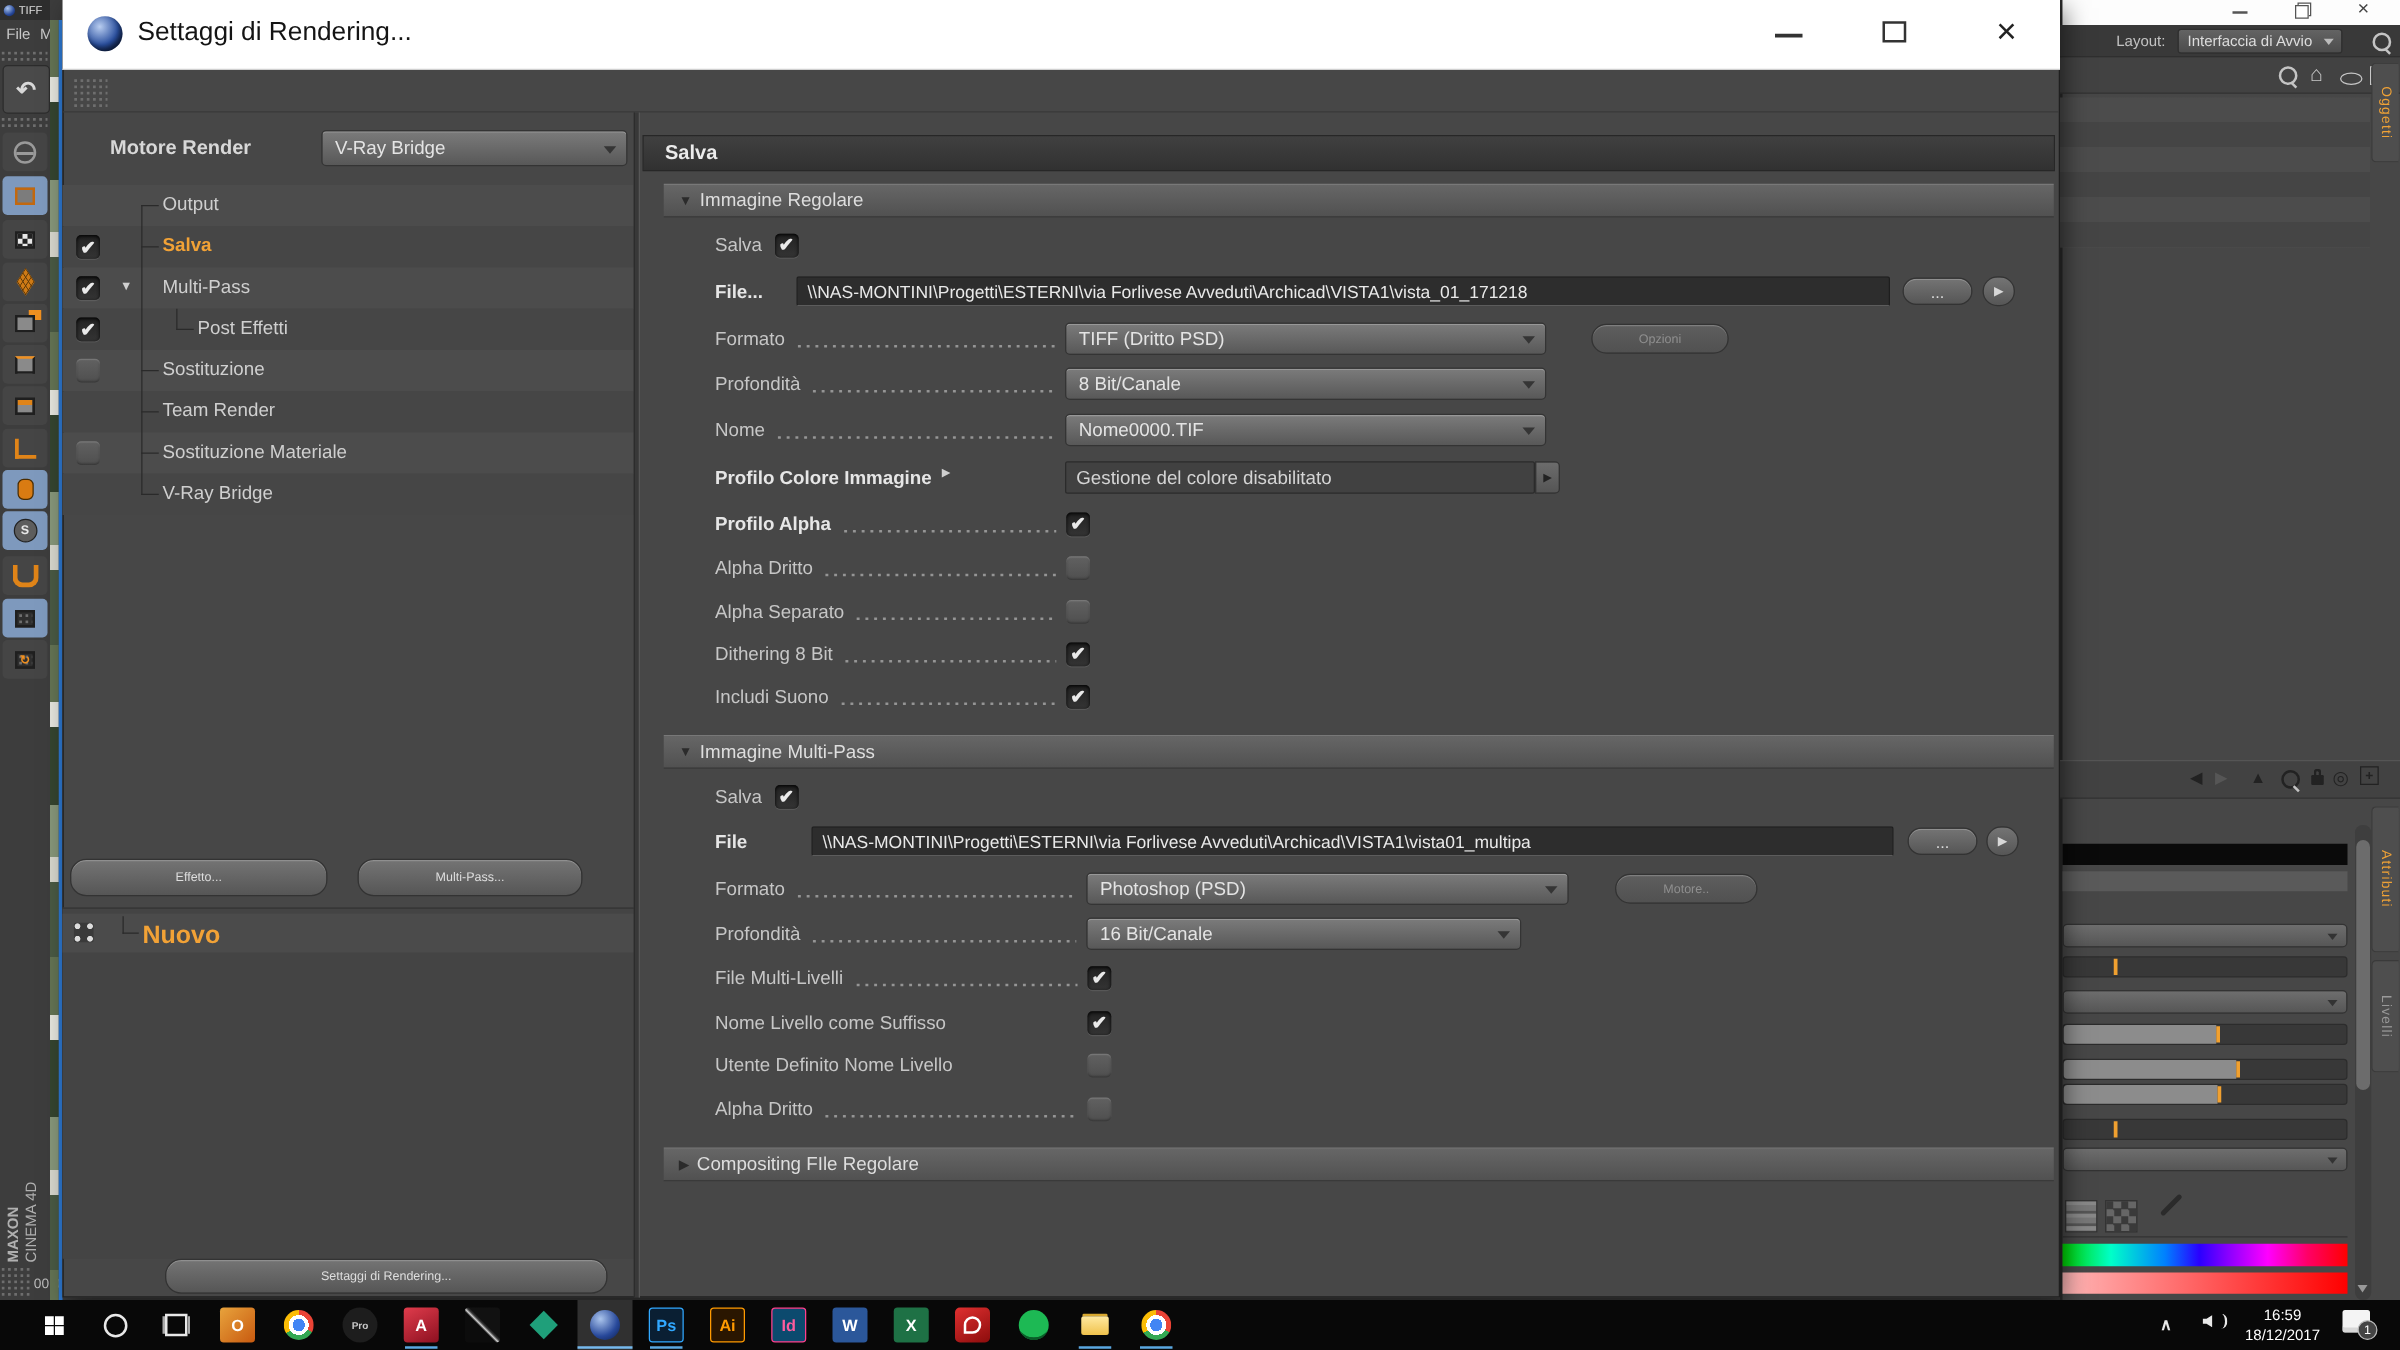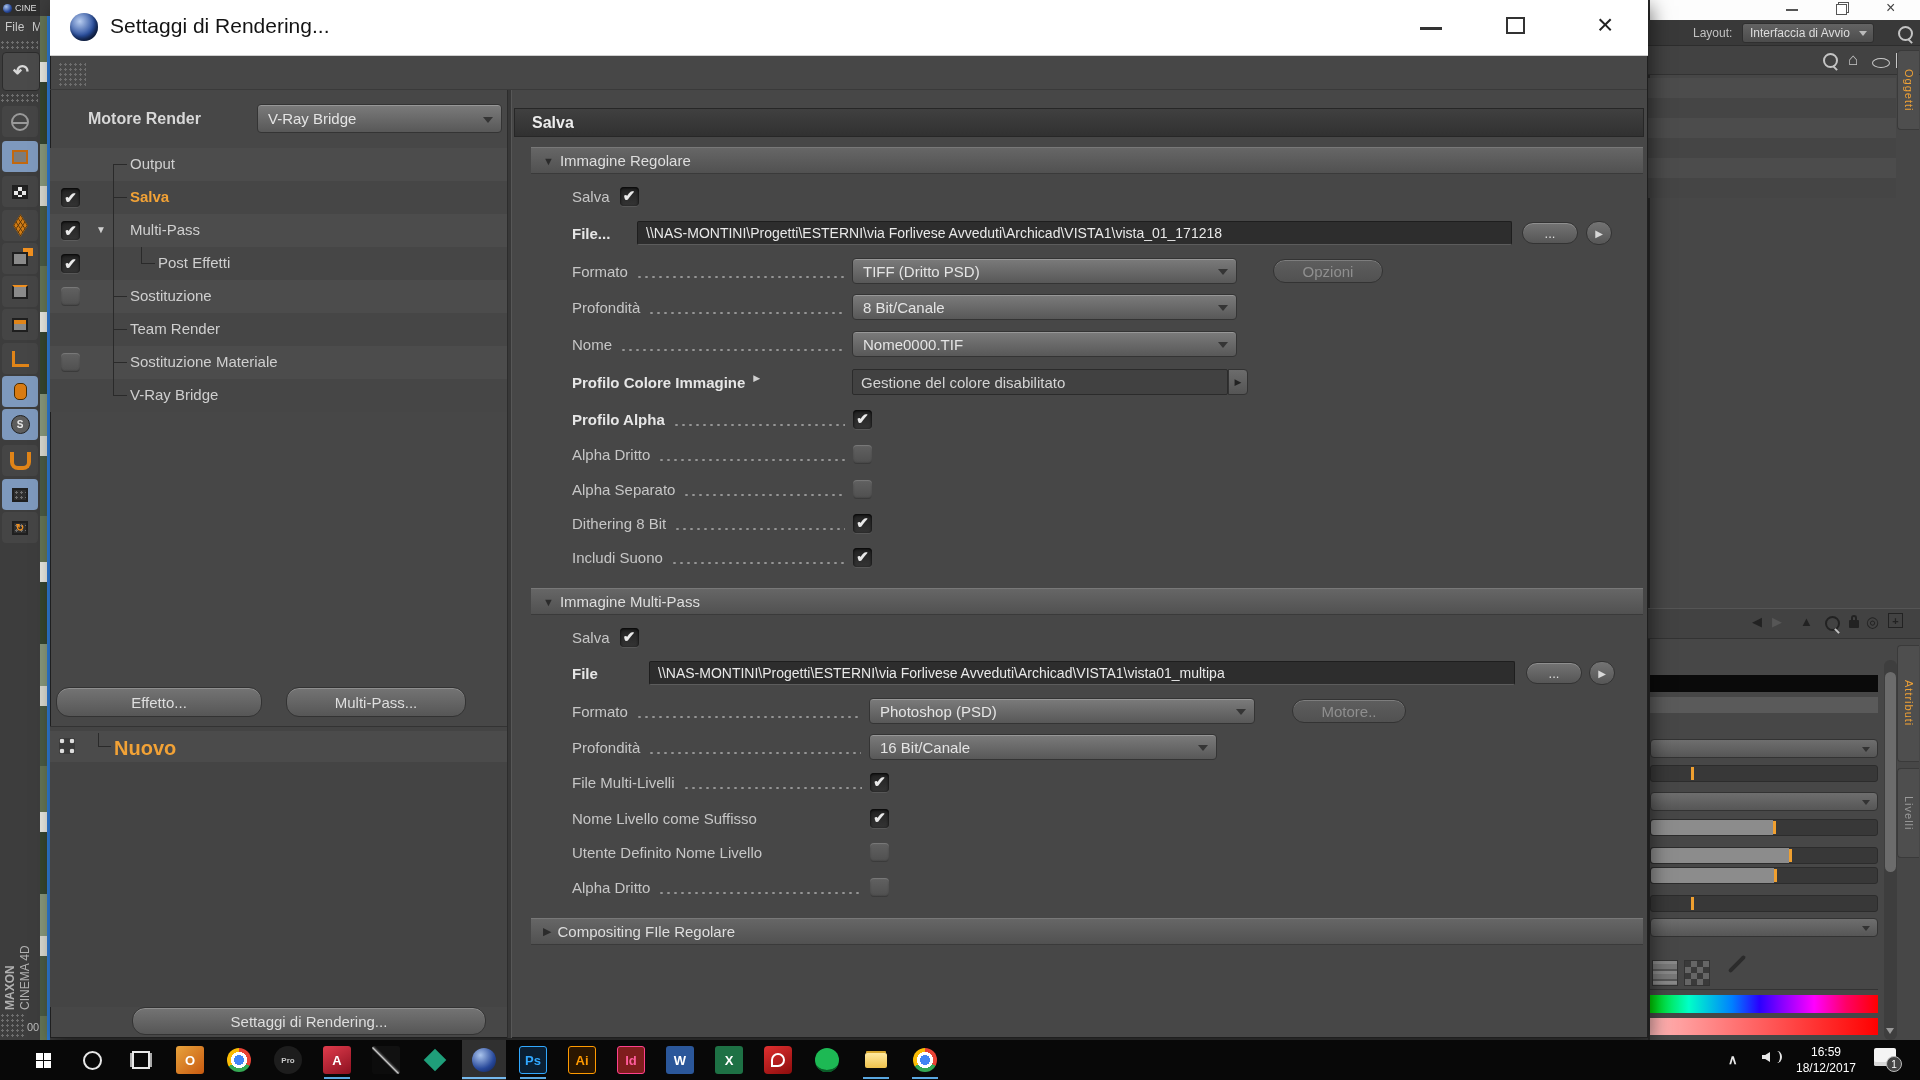--- a/index.html
+++ b/index.html
@@ -6,21 +6,21 @@
   body{width:1920px;height:1080px;overflow:hidden;background:#3c3c3c;
        font-family:"Liberation Sans",sans-serif;position:relative}
   .abs{position:absolute}
   
   .dd{position:absolute;background:linear-gradient(#7b7b7b,#585858);border:1px solid #343434;
       border-radius:4px;box-shadow:inset 0 1px 0 rgba(255,255,255,.22);color:#e4e4e4;
       font-size:15px;display:flex;align-items:center;padding:0 10px;height:26px;box-sizing:border-box}
   .dd .arr{position:absolute;right:8px;top:50%;margin-top:-2px;width:0;height:0;
       border:5px solid transparent;border-top:6px solid #353535}
   .btn{position:absolute;background:linear-gradient(#747474,#565656);border:1px solid #333;
-      border-radius:13px;color:#dedede;font-size:15px;display:flex;align-items:center;
+      border-radius:13px;color:#dedede;font-size:10px;display:flex;align-items:center;
       justify-content:center;box-shadow:inset 0 1px 0 rgba(255,255,255,.2);box-sizing:border-box}
   .btn.disabled{color:#8f8f8f;background:linear-gradient(#5e5e5e,#515151)}
   .cb{width:19px;height:19px;border-radius:4px;background:linear-gradient(#222,#343434);
       box-shadow:inset 0 1px 3px #000,0 1px 0 rgba(255,255,255,.09);display:flex;align-items:center;
       justify-content:center;color:#eaeaea;font-size:15px;font-weight:bold;flex:0 0 auto}
   .cb.off{background:linear-gradient(#616161,#4f4f4f);
       box-shadow:inset 0 1px 1px rgba(255,255,255,.18),inset 0 -1px 2px rgba(0,0,0,.35)}
   .row{position:absolute;height:30px;display:flex;align-items:center}
   .lbl{font-size:15px;color:#c6c6c6;white-space:nowrap}
   .lbl.b{color:#e6e6e6;font-weight:bold}
@@ -71,21 +71,21 @@
   .cube{width:16px;height:14px;background:#8a8a8a;border:2px solid #1f1f1f;box-sizing:border-box}
   .dots{background-image:radial-gradient(circle,#6e6e6e 1px,transparent 1.3px);background-size:5px 5px}
   .vtext{writing-mode:vertical-rl;transform:rotate(180deg);color:#b0b0b0}
 </style>
 </head>
 <body>
 
 <div class="abs" style="left:0;top:0;width:40px;height:1040px;background:#3d3d3d"></div>
 <div class="abs" style="left:0;top:0;width:40px;height:16px;background:#2e2e2e;display:flex;align-items:center;overflow:hidden">
   <span style="width:9px;height:9px;border-radius:50%;margin-left:3px;background:radial-gradient(circle at 35% 30%,#aac4ec,#27489a 60%,#0c1c46)"></span>
-  <span style="color:#ddd;font-size:9px;margin-left:3px">CINE</span>
+  <span style="color:#ddd;font-size:9px;margin-left:3px">TIFF</span>
 </div>
 <div class="abs" style="left:5px;top:20px;color:#c8c8c8;font-size:12px">File</div>
 <div class="abs" style="left:32px;top:20px;color:#c8c8c8;font-size:12px">M</div>
 <div class="abs dots" style="left:0;top:40px;width:38px;height:9px"></div>
 <div class="abs" style="left:2px;top:52px;width:36px;height:37px;background:#4a4a4a;border:1px solid #2c2c2c;border-radius:4px;display:flex;align-items:center;justify-content:center">
   <span style="color:#d8d8d8;font-size:19px;font-weight:bold">↶</span>
 </div>
 <div class="abs dots" style="left:0;top:93px;width:38px;height:9px"></div>
 
 <div class="tool" style="top:106px">
@@ -500,21 +500,21 @@
 <div class="ico" style="left:372px;background:linear-gradient(45deg,#0c0c0c 44%,#cfcfcf 48%,#3a3a3a 52%,#111 56%)"></div>
 <div class="ico" style="left:421px">
     <span style="width:16px;height:16px;background:#1f9f7a;transform:rotate(45deg)"></span>
   </div>
 <div class="abs" style="left:462px;top:1040px;width:44px;height:40px;background:#303030"></div>
 <div class="ico" style="left:470px">
   <span style="width:24px;height:24px;border-radius:50%;background:radial-gradient(circle at 35% 30%,#aac4ec,#27489a 60%,#0c1c46)"></span>
 </div>
 <div class="ico" style="left:519px;background:#0a1f33;border:1px solid #31a8ff;color:#31a8ff">Ps</div>
 <div class="ico" style="left:568px;background:#2a1600;border:1px solid #ff9a00;color:#ff9a00">Ai</div>
-<div class="ico" style="left:617px;background:#7f1d1d;border:1px solid #ff408c;color:#ff5c9d">Id</div>
+<div class="ico" style="left:617px;background:#0c4a6e;border:1px solid #ff408c;color:#ff5c9d">Id</div>
 <div class="ico" style="left:666px;background:#2b579a;color:#fff">W</div>
 <div class="ico" style="left:715px;background:#1e7145;color:#fff">X</div>
 <div class="ico" style="left:764px;background:linear-gradient(150deg,#e03030,#8c0c0c);border-radius:4px">
   <span style="width:10px;height:10px;border:2px solid #fff;border-radius:50% 50% 50% 0"></span>
 </div>
 <div class="ico" style="left:813px">
   <span style="width:24px;height:24px;border-radius:50%;background:#1db954;box-shadow:inset 0 -4px 0 -2px #0a5c28,inset 0 -9px 0 -7px #0a5c28"></span>
 </div>
 <div class="ico" style="left:862px">
   <span style="width:22px;height:15px;background:linear-gradient(#ffe9a0,#f0c24c);border-radius:2px;position:relative;box-shadow:0 -3px 0 -1px #d8a830"></span>

